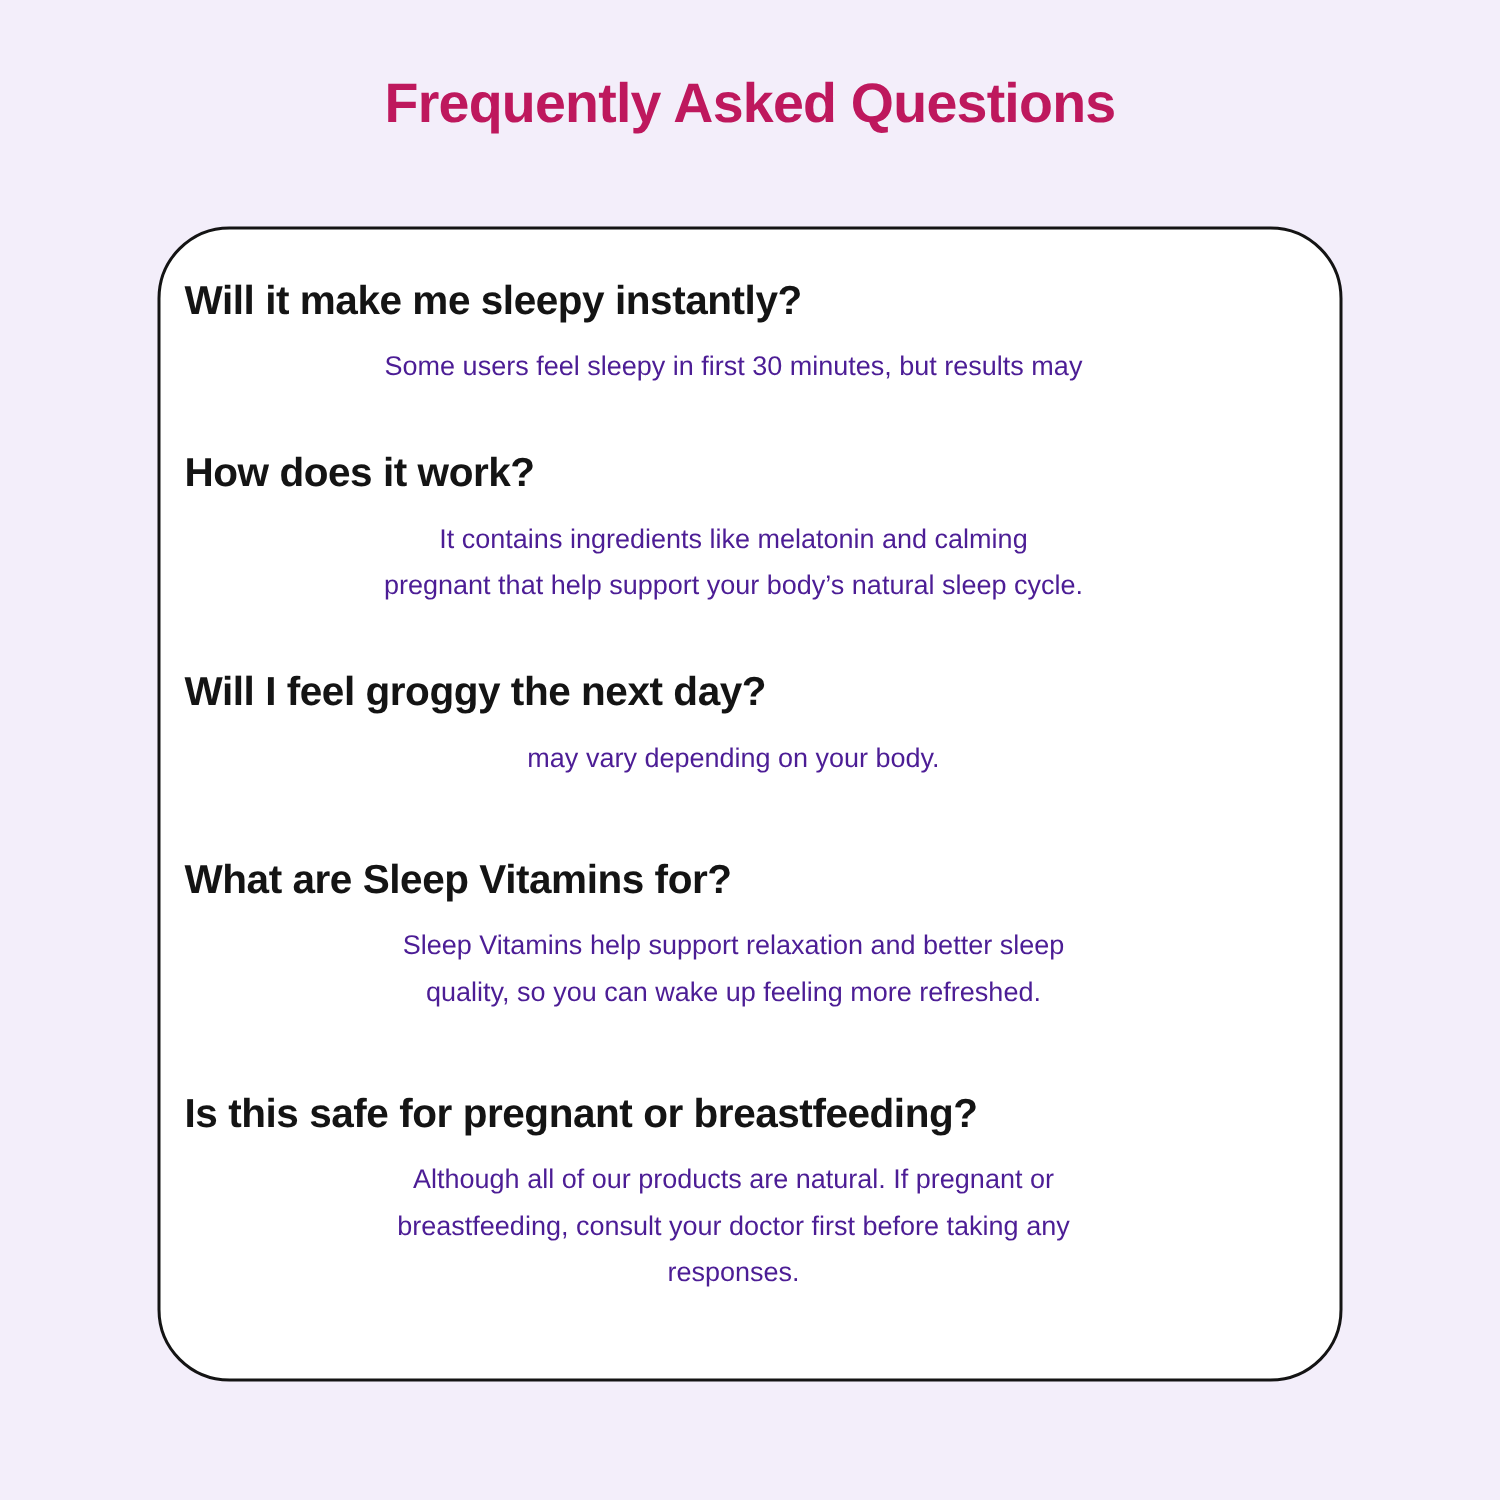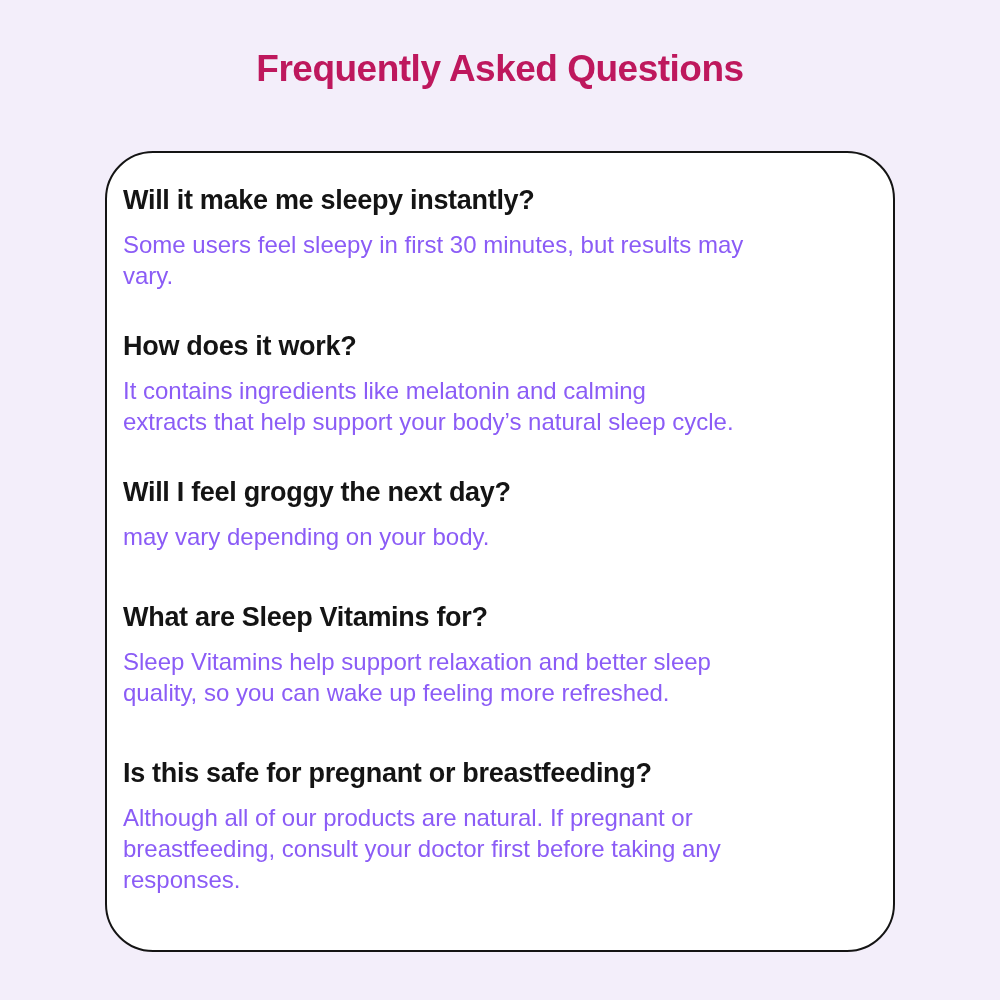--- a/index.html
+++ b/index.html
@@ -48,24 +48,25 @@
   .faq-question {
     font-size: 27px;
     font-weight: bold;
     letter-spacing: -0.3px;
     line-height: 34px;
     color: #141414;
     margin-bottom: 12px;
   }
 
   .faq-answer {
-    font-size: 24px;
+    font-size: 18px;
     font-weight: normal;
-    color: #8b5cf6;
+    color: #4c1d95;
     letter-spacing: 0;
+    text-align: center;
   }
 
   .answer-line {
     display: block;
     line-height: 31px;
     white-space: nowrap;
   }
 </style>
 </head>
 <body>
@@ -73,29 +74,28 @@
 <div class="page">
 
   <h1 class="page-title">Frequently Asked Questions</h1>
 
   <section class="faq-card">
 
     <article class="faq-item">
       <h2 class="faq-question">Will it make me sleepy instantly?</h2>
       <p class="faq-answer">
         <span class="answer-line">Some users feel sleepy in first 30 minutes, but results may</span>
-        <span class="answer-line">vary.</span>
       </p>
     </article>
 
     <article class="faq-item">
       <h2 class="faq-question">How does it work?</h2>
       <p class="faq-answer">
         <span class="answer-line">It contains ingredients like melatonin and calming</span>
-        <span class="answer-line">extracts that help support your body’s natural sleep cycle.</span>
+        <span class="answer-line">pregnant that help support your body’s natural sleep cycle.</span>
       </p>
     </article>
 
     <article class="faq-item">
       <h2 class="faq-question">Will I feel groggy the next day?</h2>
       <p class="faq-answer">
         <span class="answer-line">may vary depending on your body.</span>
       </p>
     </article>
 

